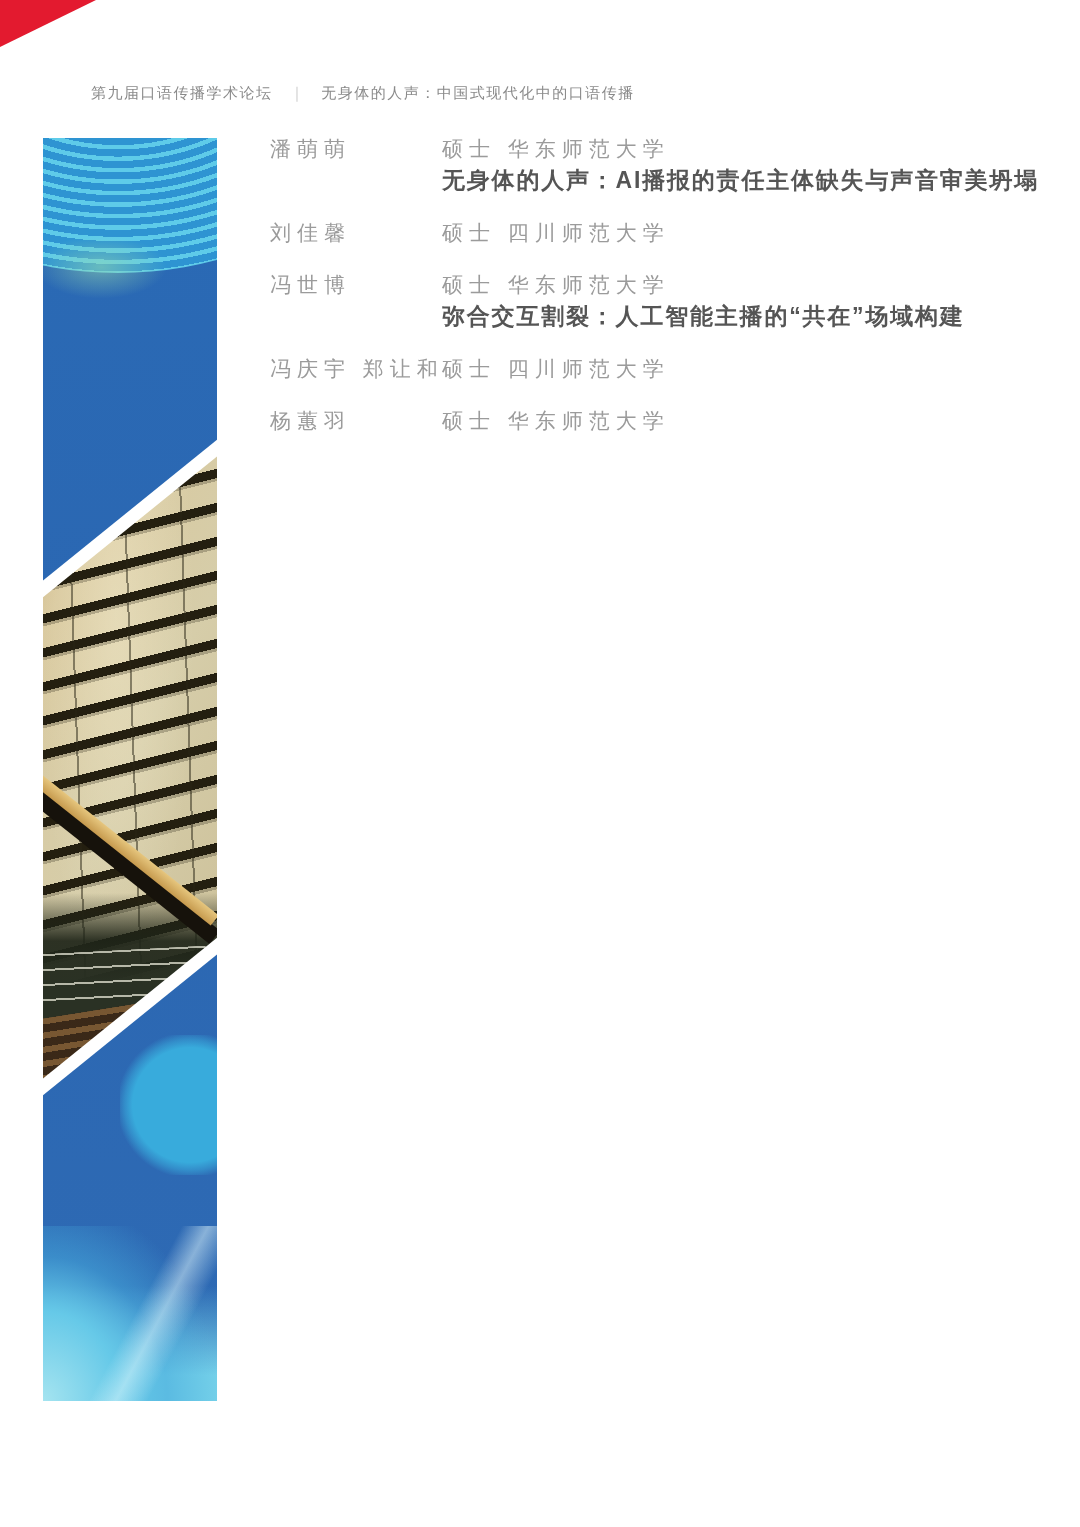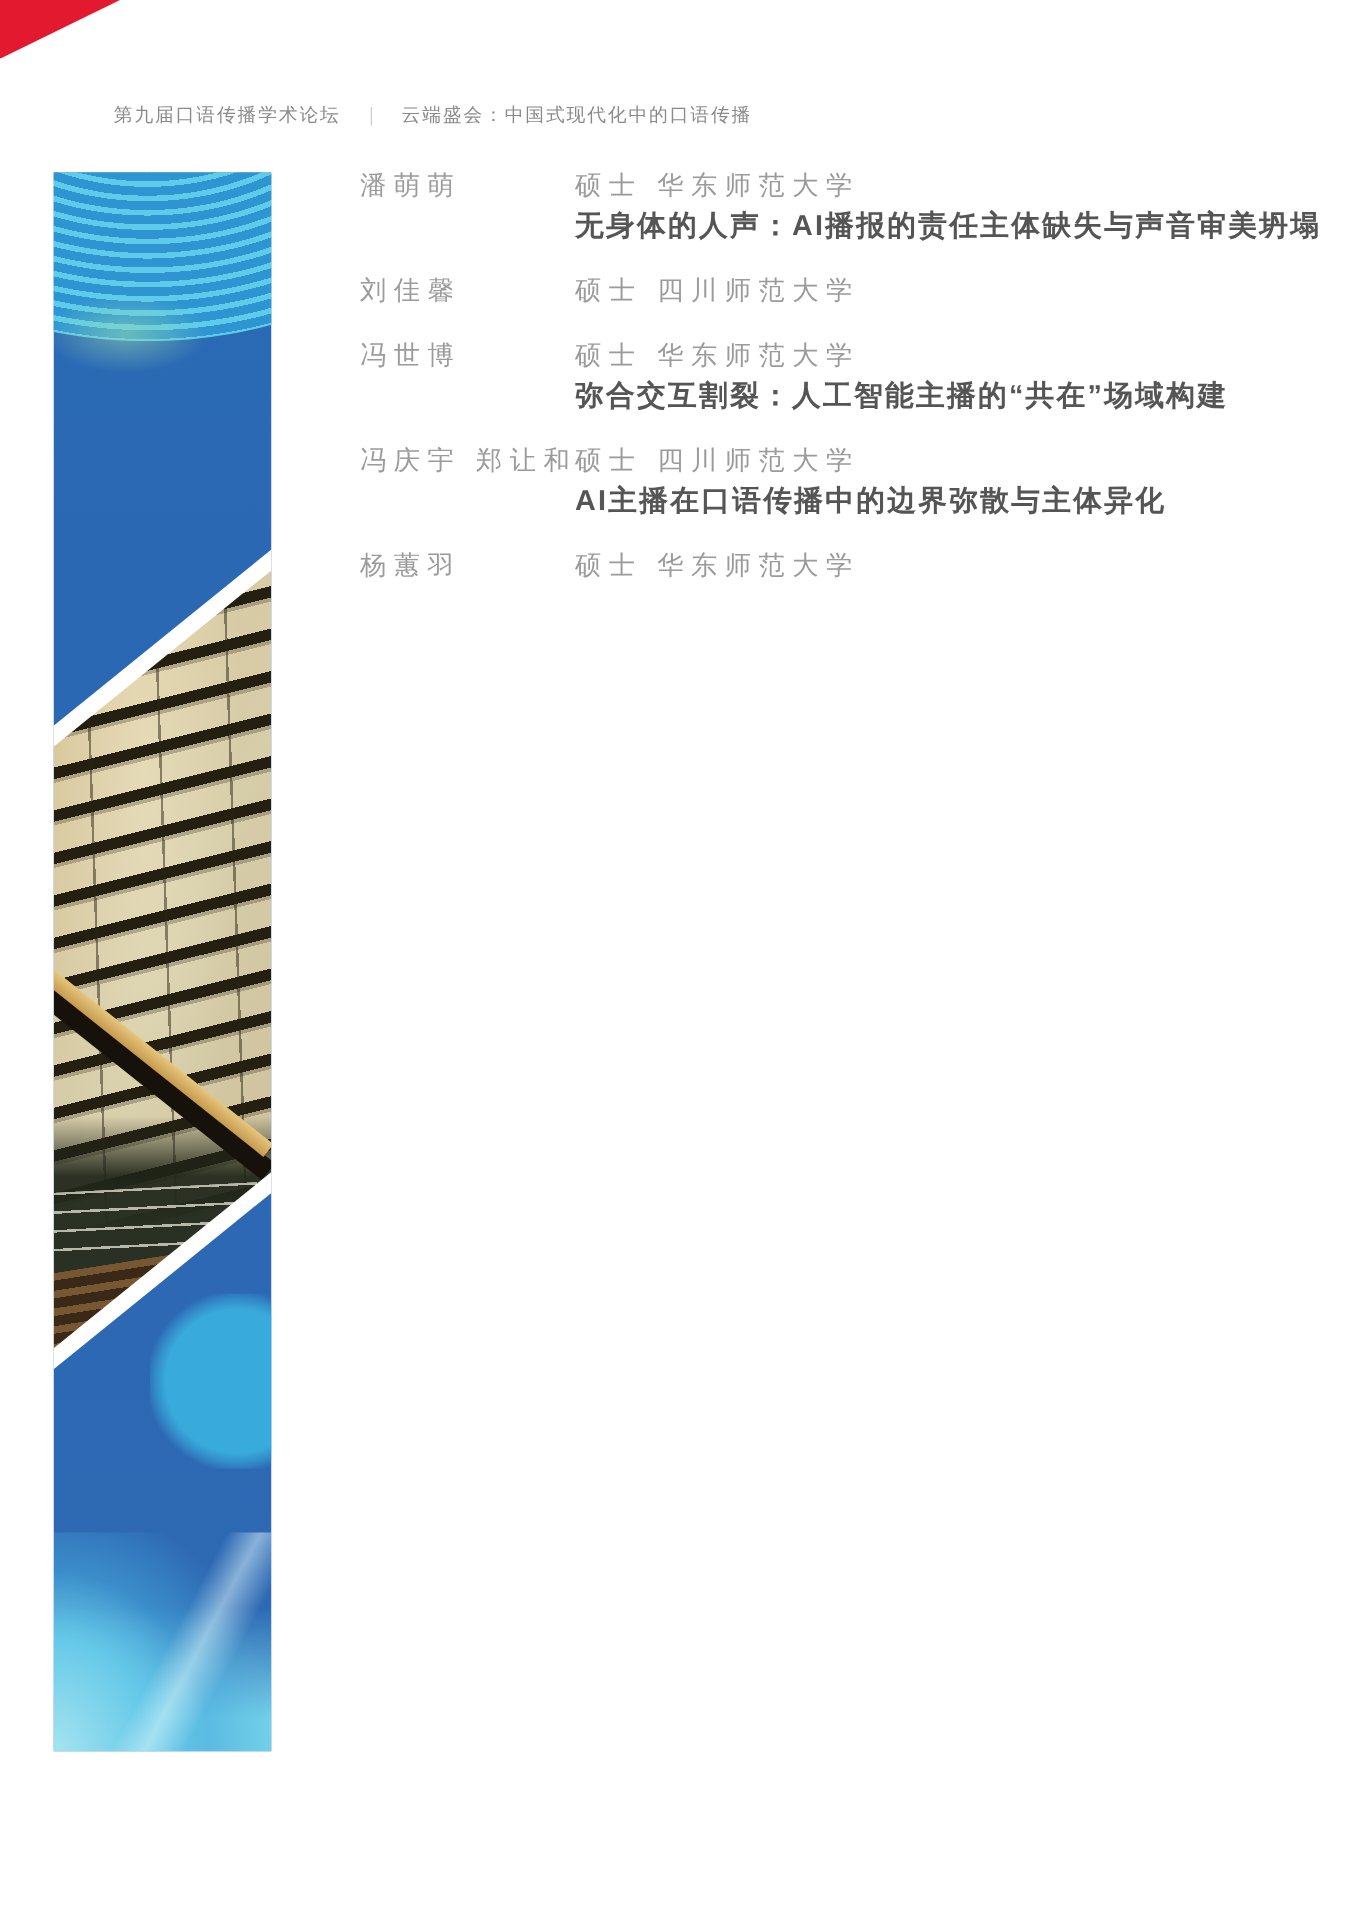--- a/index.html
+++ b/index.html
@@ -88,42 +88,42 @@
     position:absolute;left:-60px;top:695px;width:260px;height:13px;
     transform:rotate(38.5deg);
     background:linear-gradient(to bottom,#e6c67e,#c69a4e);
   }
   
   .band{position:absolute;left:-33px;width:240px;height:13px;background:#ffffff;transform:rotate(-39deg);}
   .band-top{top:374px;}
   .band-bottom{top:872px;}
 
   
-  .content{position:absolute;left:288px;top:135px;width:790px;}
+  .content{position:absolute;left:270px;top:135px;width:790px;}
   .row{margin-bottom:24px;}
   .row-head{display:flex;white-space:nowrap;
     font-size:21px;line-height:28px;letter-spacing:6px;color:#9b9b9b;}
   .p-name{width:172px;flex:0 0 172px;}
   .p-cred{}
   .p-title{
     margin-left:172px;margin-top:2px;white-space:nowrap;
     font-size:23px;line-height:30px;font-weight:700;
     letter-spacing:1.8px;color:#555555;
   }
   .p-title:empty{display:none;}
 </style>
 </head>
 <body>
 
 <div class="corner-accent"></div>
 
 <div class="page-header">
   <span>第九届口语传播学术论坛</span>
   <span class="divider">｜</span>
-  <span>云端盛会：中国式现代化中的口语传播</span>
+  <span>无身体的人声：中国式现代化中的口语传播</span>
 </div>
 
 <div class="strip">
   <div class="strip-waves"></div>
   <div class="strip-tint-green"></div>
   <div class="strip-circle"></div>
   <div class="strip-bottom-glow"></div>
   <div class="photo">
     <div class="photo-dark"></div>
     <div class="photo-railing"></div>
@@ -161,21 +161,20 @@
     </div>
     <div class="p-title">弥合交互割裂：人工智能主播的“共在”场域构建</div>
 
   </div>
 
   <div class="row">
     <div class="row-head">
       <span class="p-name">冯庆宇 郑让和</span>
       <span class="p-cred">硕士 四川师范大学</span>
     </div>
-    <div class="p-title">AI主播在口语传播中的边界弥散与主体异化</div>
 
   </div>
 
   <div class="row">
     <div class="row-head">
       <span class="p-name">杨蕙羽</span>
       <span class="p-cred">硕士 华东师范大学</span>
     </div>
   </div>
 

